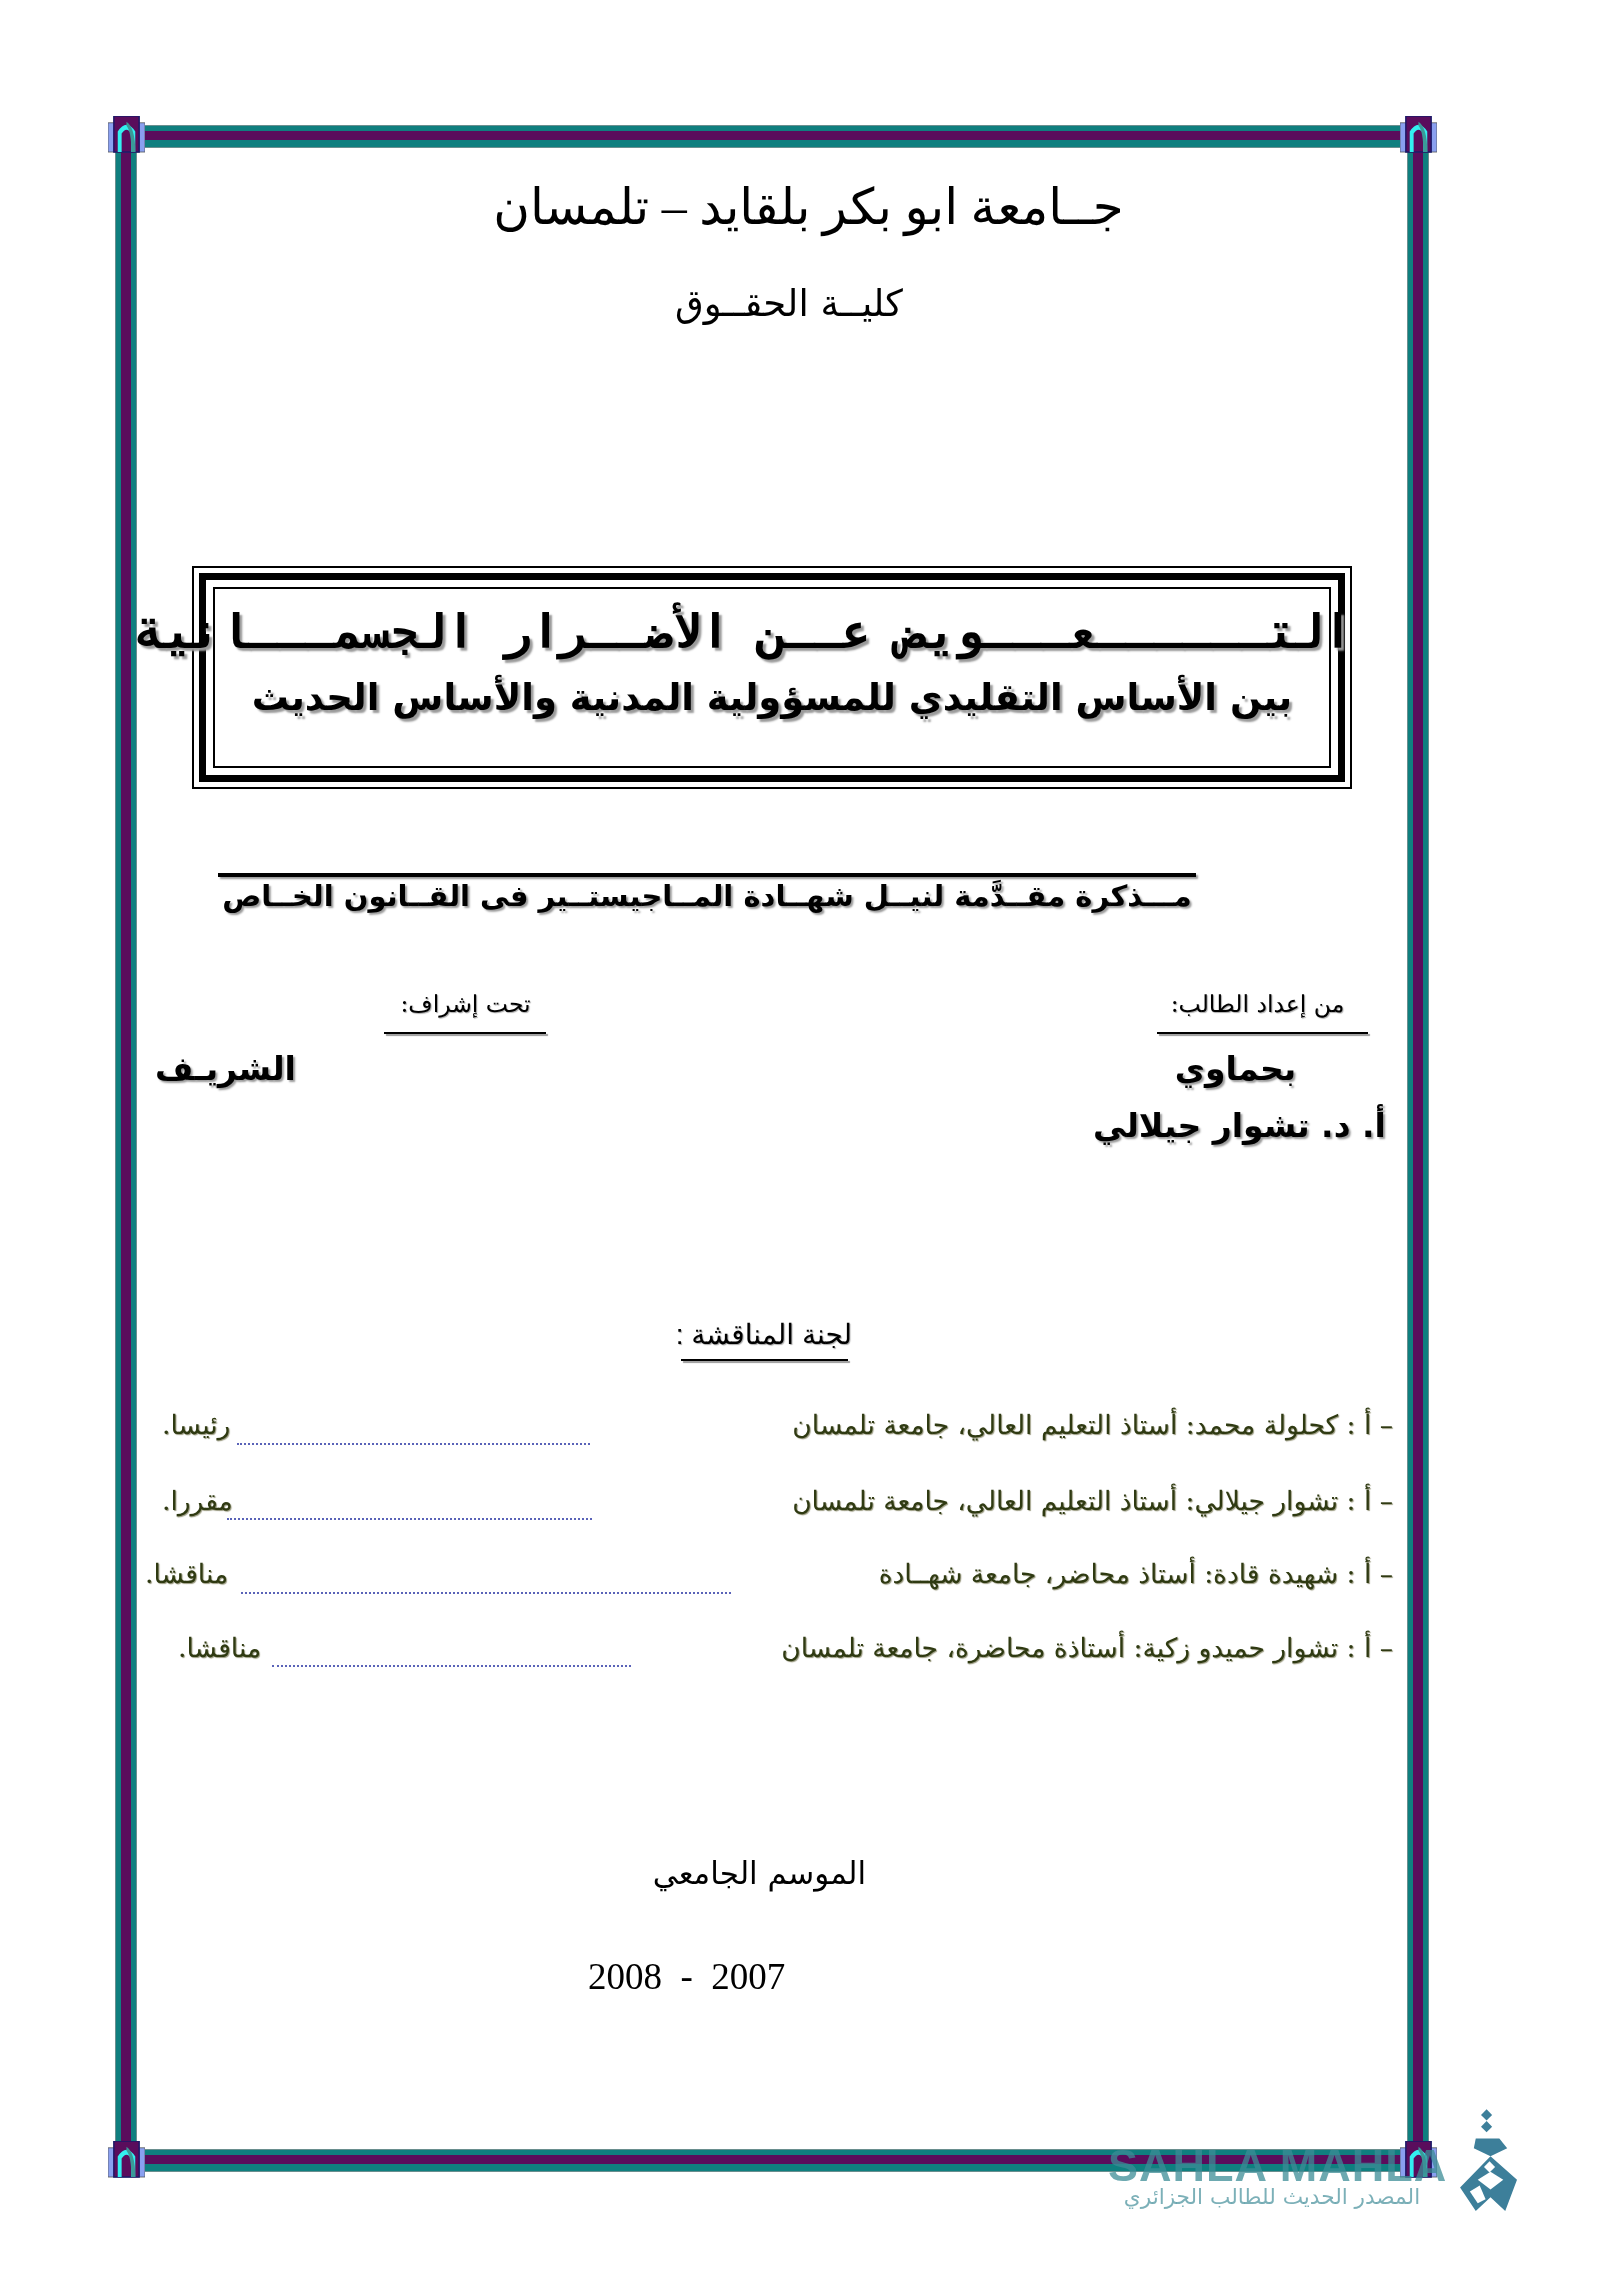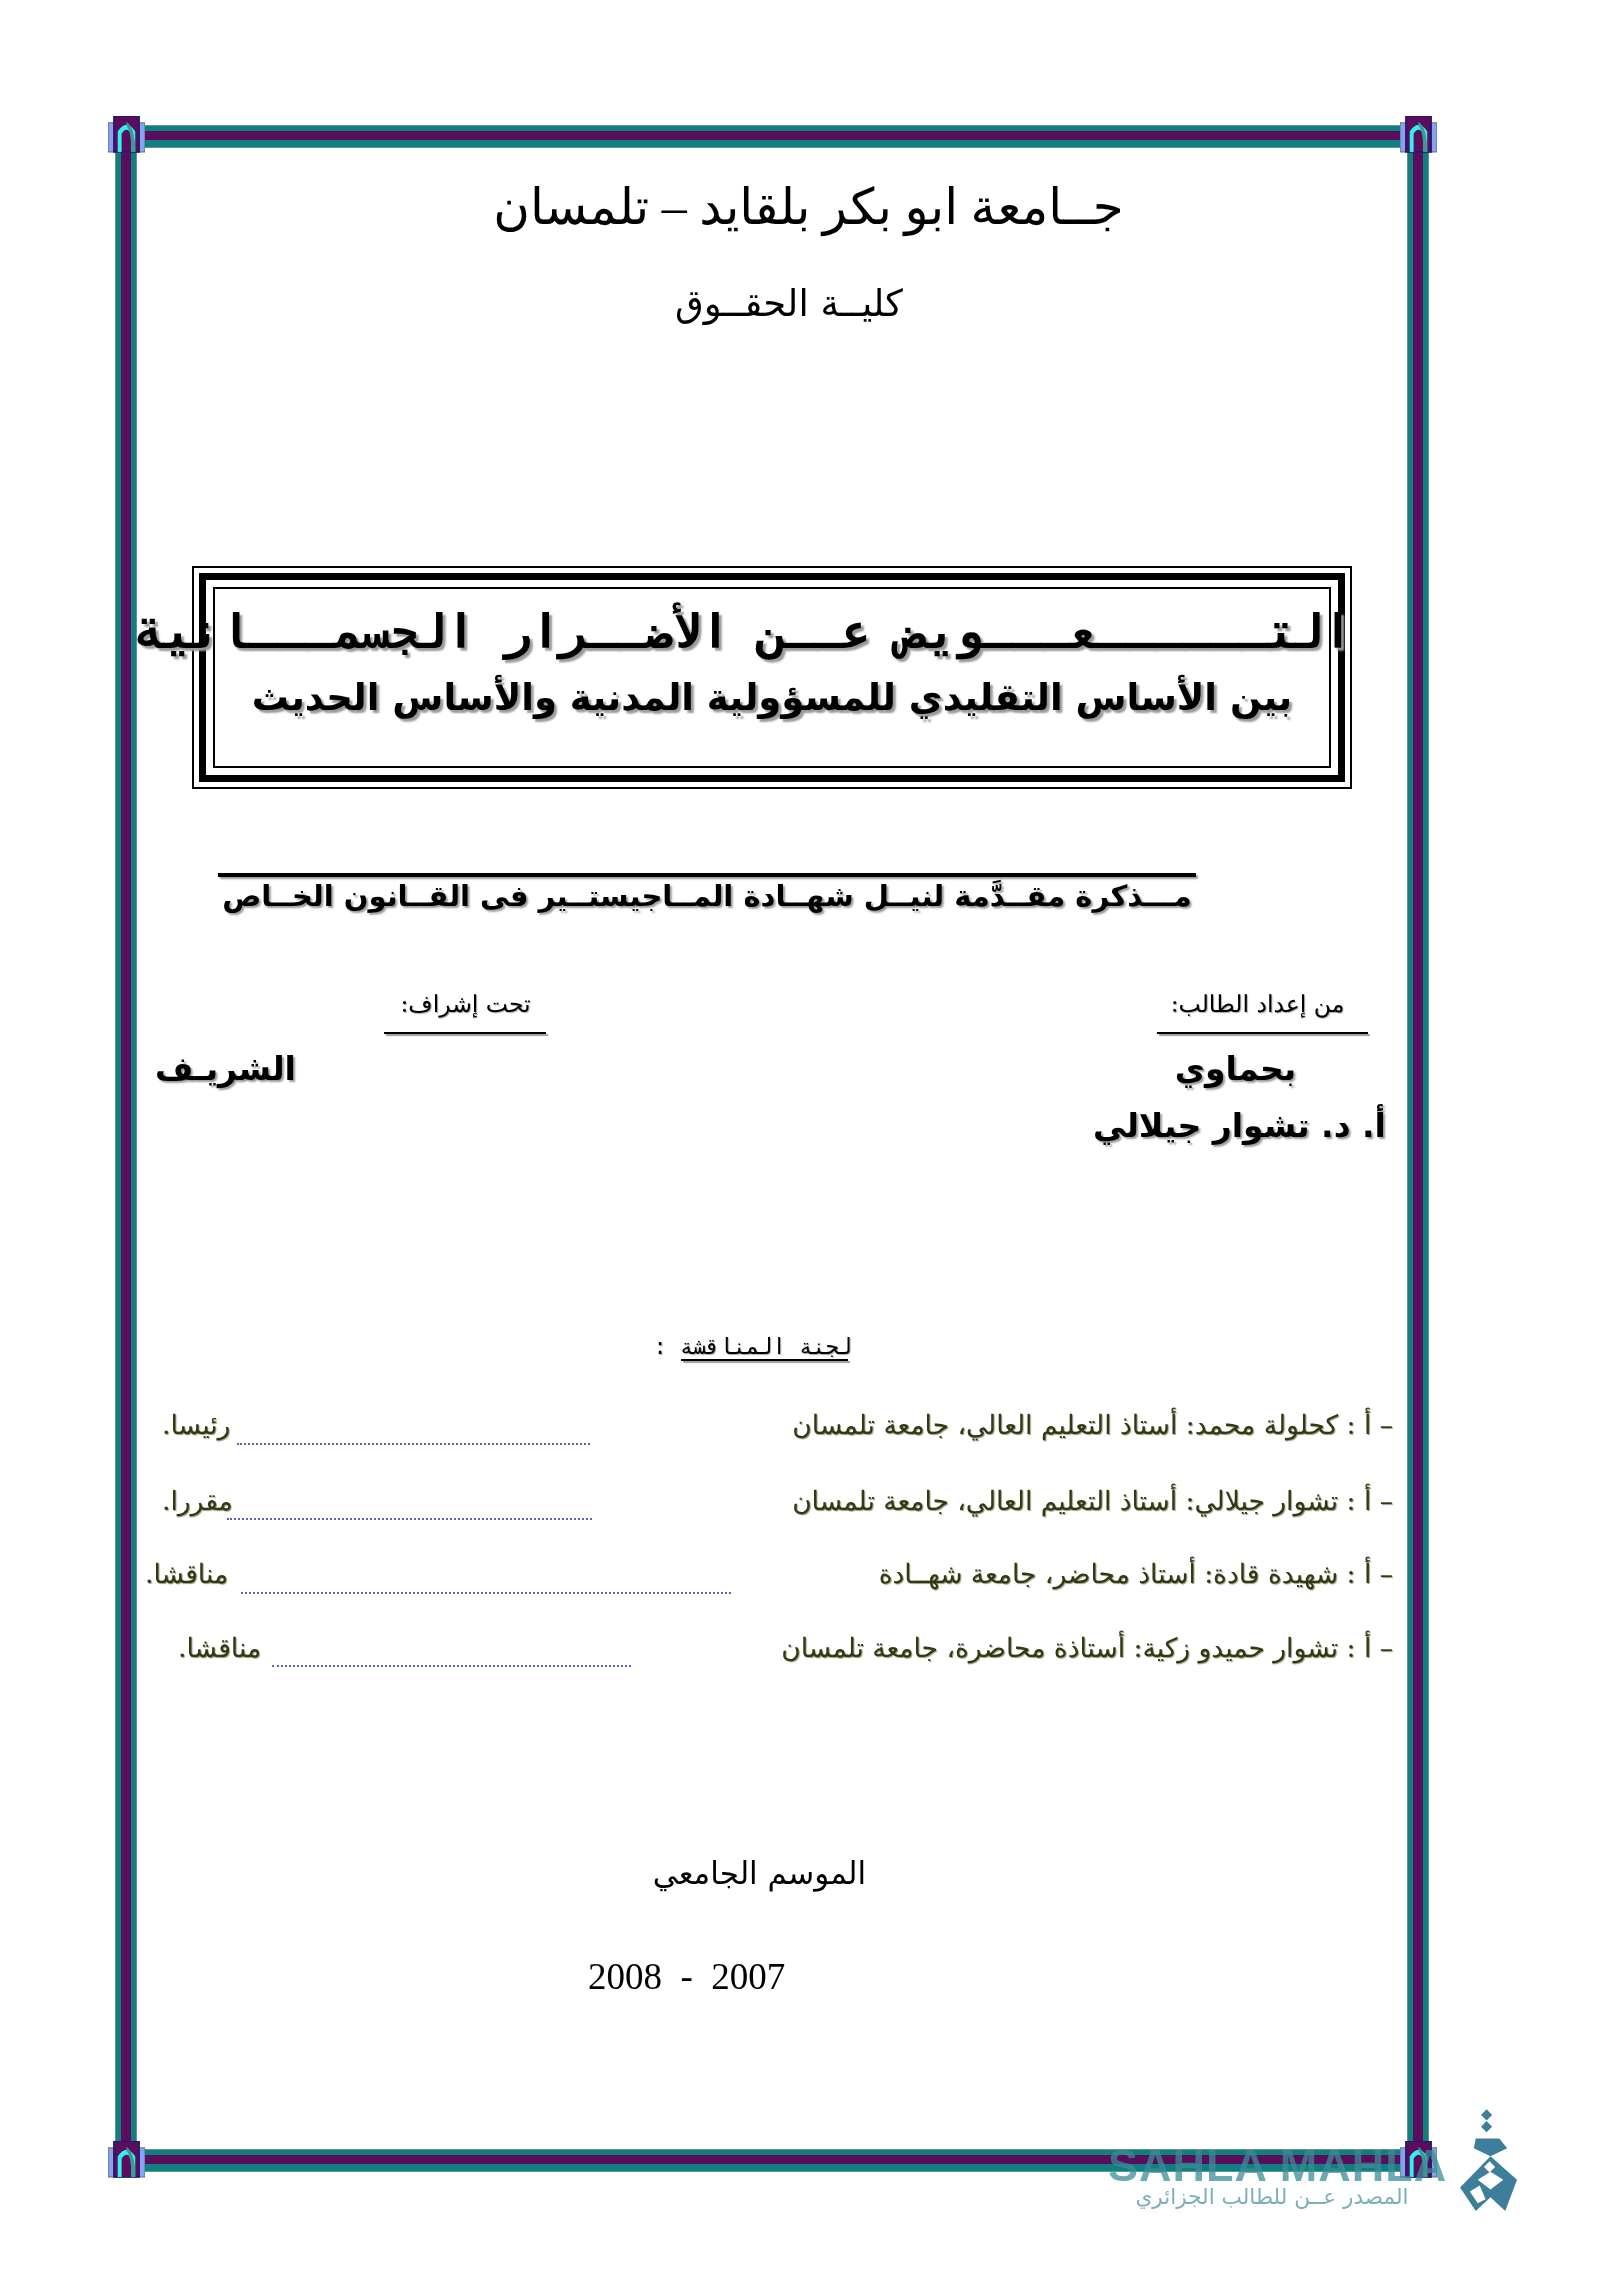--- a/index.html
+++ b/index.html
@@ -31,21 +31,21 @@
 
   .memo { font-family:"DejaVu Sans", sans-serif; font-weight:bold; font-size:29px;
     text-shadow:2px 2px 2px #9a9a9a; }
   .uline { position:absolute; height:3.9px; background:#000; box-shadow:2px 2px 2px #9a9a9a; }
   .uline-thin { position:absolute; height:2px; background:#000; box-shadow:2px 2px 1px #9a9a9a; }
 
   .label-sm { font-family:"DejaVu Serif", serif; font-size:23.5px; text-shadow:1px 1px 1px #aaa; }
   .name-lg { font-family:"DejaVu Sans", sans-serif; font-weight:bold; font-size:33px;
     text-shadow:2px 2px 2px #9a9a9a; }
 
-  .jury-h { font-family:Liberation Mono, monospace; font-size:22px; text-shadow:1px 1px 1px #aaa;margin-top:16px; }
+  .jury-h { font-family:Liberation Sans, sans-serif; font-size:28px; text-shadow:1px 1px 1px #aaa; }
   .jury { font-family:"DejaVu Serif", serif; font-size:26.5px; color:#2f3a12;
     text-shadow:1px 1px 1px #9a9a80; }
   .dots { position:absolute; height:0; border-bottom:2px dotted #5a63b8; }
 
   .season { font-family:"DejaVu Sans", sans-serif; font-size:31px; }
   .years { font-family:"Liberation Serif", serif; font-size:37px; direction:ltr; }
 
   .wm-en { font-family:"Liberation Sans", sans-serif; font-weight:bold; font-size:45px;
     color:rgba(60,140,150,0.75); letter-spacing:1px;margin-left:20px; }
   .wm-ar { font-family:"DejaVu Sans", sans-serif; font-size:21.6px; color:rgba(80,150,160,0.75); }
@@ -134,21 +134,21 @@
   <span>– أ :</span>
   <span>تشوار حميدو  زكية:  أستاذة  محاضرة، جامعة  تلمسان</span>
 </div>
 <div class="dots" style="left:272px; width:359px; top:1665px;"></div>
 <div class="abs ar jury" style="left:178px; top:1632px;">مناقشا.</div>
 
 <div class="abs ar season" style="left:588px; width:343px; top:1855px; text-align:center;">الموسم  الجامعي</div>
 <div class="abs years" style="left:588px; width:343px; top:1955px; text-align:left; white-space:pre;">2008  -  2007</div>
 
 <div class="abs wm-en" style="left:1088px; top:2140px;">SAHLA MAHLA</div>
-<div class="abs ar wm-ar" style="left:1088px; width:368px; top:2184px; text-align:center;">المصدر عــن للطالب الجزائري</div>
+<div class="abs ar wm-ar" style="left:1088px; width:368px; top:2184px; text-align:center;">المصدر الحديث للطالب الجزائري</div>
 <svg class="abs" style="left:1456px; top:2109px;" width="69" height="108" viewBox="0 0 70 110">
   <g fill="#3d7f9a">
     <rect x="27" y="2" width="8" height="8" transform="rotate(45 31 6)"></rect>
     <rect x="27" y="14" width="8" height="8" transform="rotate(45 31 18)"></rect>
     <path d="M20 30 L44 30 L52 40 L35 48 L18 40 Z"></path>
     <path d="M35 48 L62 72 L50 104 L35 90 L20 104 L4 80 Z"></path>
   </g>
   <g fill="#ffffff">
     <rect x="30" y="55" width="8" height="8" transform="rotate(45 34 59)"></rect>
     <path d="M22 72 L35 64 L48 72 L35 82 Z"></path>

